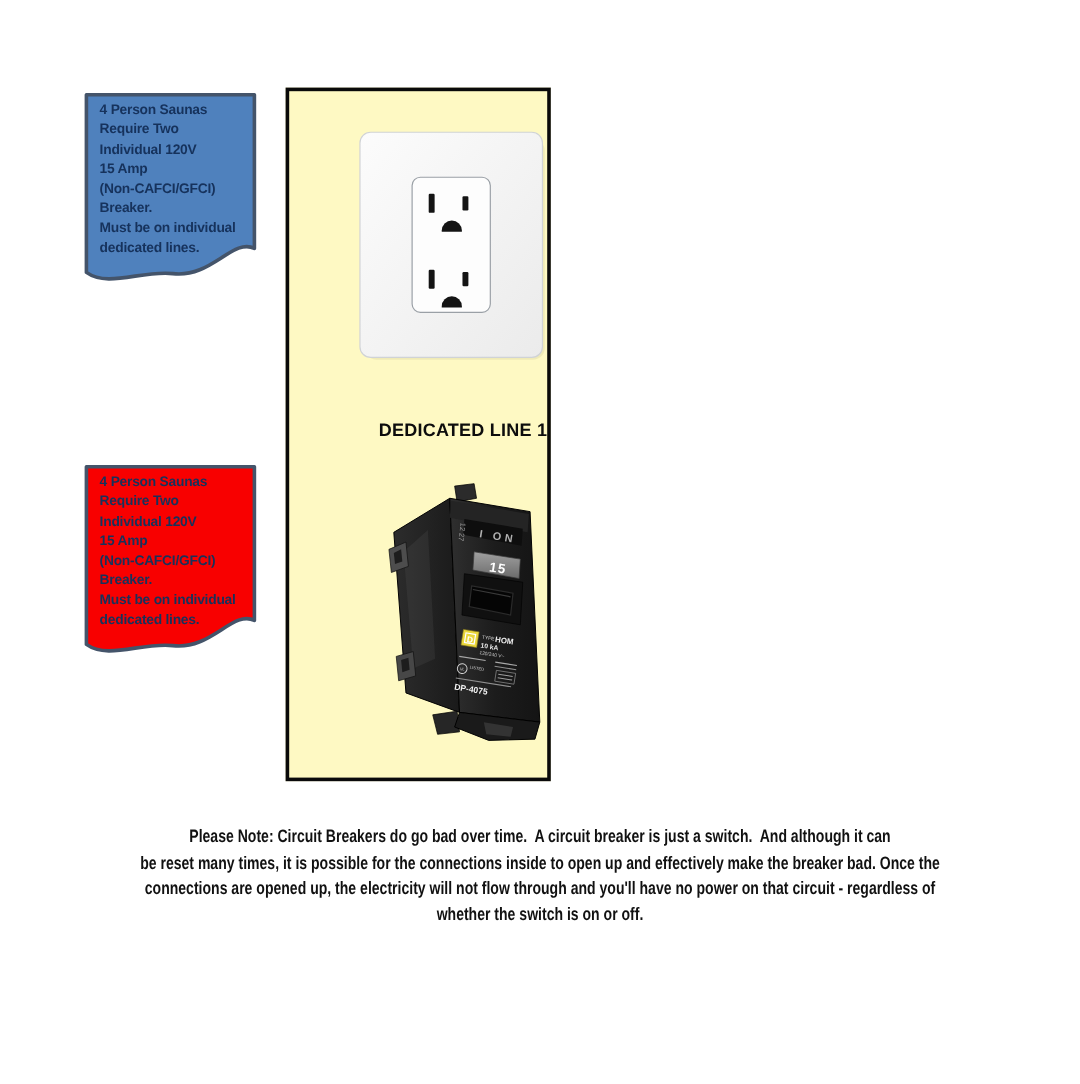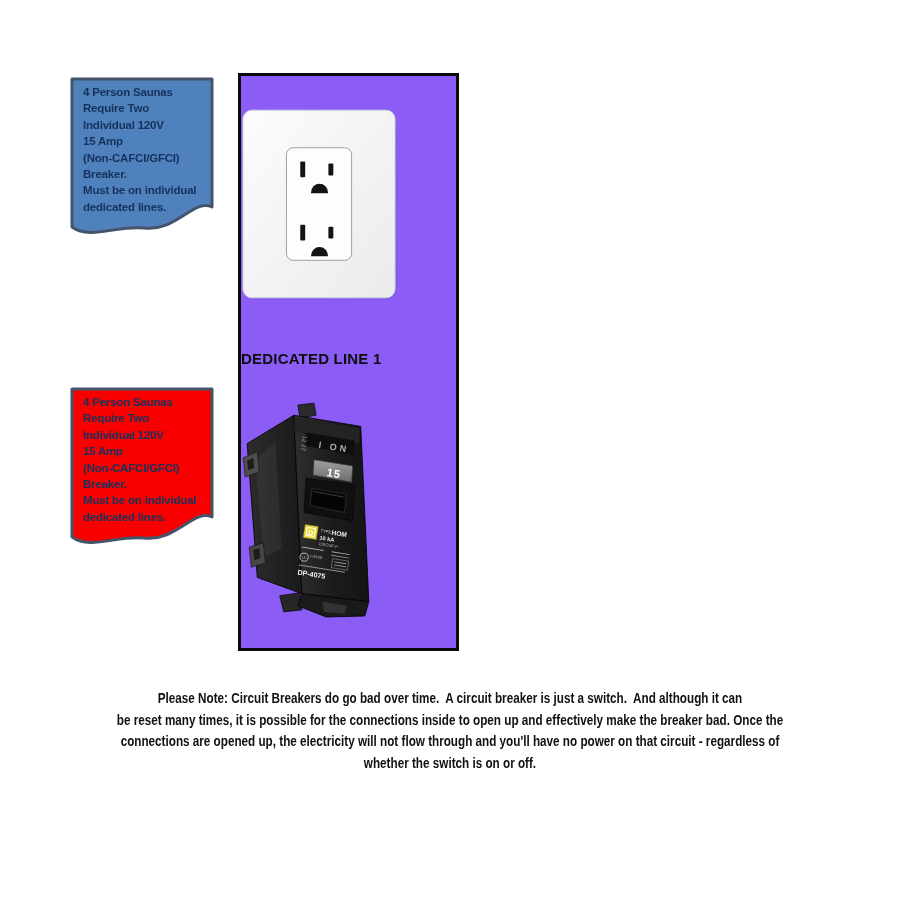--- a/index.html
+++ b/index.html
@@ -13,22 +13,22 @@
   .callout.red{top:385px;}
   .callout svg{position:absolute;left:0;top:0;width:100%;height:100%;}
   .callout-text{
     position:absolute;left:15px;top:9px;right:8px;
     font-size:11.5px;font-weight:bold;line-height:16.4px;
     color:#16325c;white-space:pre-line;letter-spacing:-0.2px;
   }
   
   .panel{
     position:absolute;top:73px;width:215px;height:572px;
-    border:3px solid #0a0a0a;background:#8b5cf6;
-    display:flex;flex-direction:column;align-items:flex-start;
+    border:3px solid #0a0a0a;background:#fef9c3;
+    display:flex;flex-direction:column;align-items:flex-end;
   }
   .panel-1{left:238px;}
   .panel-2{left:512px;}
   .outlet-svg{width:158px;height:194px;margin-top:32px;flex:none;}
   .line-label{
     margin-top:48px;font-size:15px;font-weight:bold;color:#0d0d0d;
     letter-spacing:0.2px;line-height:18px;flex:none;white-space:pre;
   }
   .breaker-svg{width:134px;height:219px;margin-top:31px;flex:none;}
   

